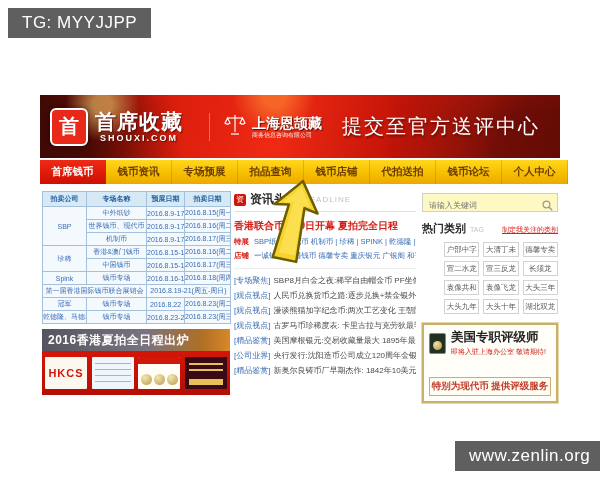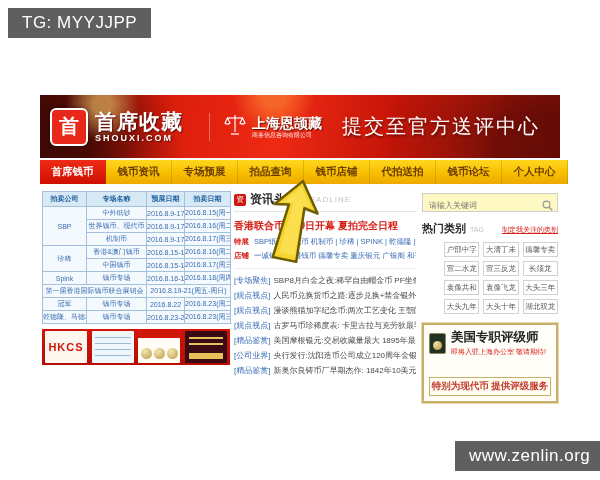--- a/index.html
+++ b/index.html
@@ -20,21 +20,21 @@
       radial-gradient(circle at 45% 0%, rgba(255,160,60,.5) 0 4%, rgba(255,160,60,0) 14%),
       radial-gradient(circle at 95% 90%, rgba(90,10,5,.8) 0 8%, rgba(90,10,5,0) 30%),
       radial-gradient(circle at 3% 85%, rgba(60,8,4,.9) 0 6%, rgba(60,8,4,0) 25%),
       linear-gradient(100deg,#4a0d06 0%,#9e1408 9%,#d81c0b 22%,#ee2a14 46%,#c41408 68%,#dd1f0e 85%,#8a1006 100%);}
   .banner-inner{position:relative;height:100%;display:flex;align-items:center;padding:0 10px;box-sizing:border-box;}
   .logo-badge{width:34px;height:34px;border-radius:6px;background:#e8291a;border:2px solid #ffffff;
       box-shadow:0 0 4px rgba(0,0,0,.4);display:flex;align-items:center;justify-content:center;
       color:#fff;font-size:20px;font-weight:bold;flex:0 0 auto;}
   .logo-text{margin-left:7px;color:#fff;line-height:1;}
   .logo-title{font-size:21px;font-weight:bold;text-shadow:1px 1px 1px #5a0d08;letter-spacing:1px;}
-  .logo-sub{font-size:9px;font-weight:bold;letter-spacing:2px;margin-top:2px;text-shadow:1px 1px 1px #5a0d08;}
+  .logo-sub{font-size:9px;font-weight:bold;letter-spacing:2px;margin-top:2px;text-shadow:1px 1px 1px #5a0d08;text-align:center;}
   .partner{display:flex;align-items:center;margin-left:26px;padding-left:14px;border-left:1px solid rgba(255,255,255,.35);}
   .partner-text{margin-left:6px;color:#fff;line-height:1;}
   .partner-name{font-size:14px;font-weight:bold;text-shadow:1px 1px 1px #5a0d08;}
   .partner-sub{font-size:6px;margin-top:2px;opacity:.9;}
   .banner-cta{margin-left:20px;color:#fff;font-size:20px;font-weight:normal;letter-spacing:2px;
       text-shadow:1px 2px 2px #6a0e06;white-space:nowrap;}
 
   
   .nav{position:absolute;left:0;top:65px;width:528px;height:24px;display:flex;
        background:linear-gradient(#ffd71e,#f7bf00 55%,#eda800);}
@@ -49,21 +49,21 @@
   .left-col{position:absolute;left:2px;top:5px;width:190px;}
   table.sched{border-collapse:collapse;width:188px;table-layout:fixed;}
   table.sched th,table.sched td{border:1px solid #a3c0dc;font-size:7px;text-align:center;
        padding:1px 0;overflow:hidden;white-space:nowrap;}
   table.sched th{background:#d8e9f6;color:#1d5f9e;font-weight:bold;height:12px;}
   table.sched td{color:#3a6db5;height:9px;background:#f4f9fd;}
   .left-ad{margin-top:5px;width:188px;}
   .left-ad-title{height:22px;display:flex;align-items:center;padding-left:6px;box-sizing:border-box;
        color:#fff;font-size:12px;font-weight:bold;letter-spacing:.5px;white-space:nowrap;
        background:linear-gradient(90deg,#55555f,#7a7280 55%,#b06f24 85%,#d8882a);}
-  .left-ad-strip{height:36px;background:linear-gradient(#d31508,#b50e04);display:flex;align-items:center;
+  .left-ad-strip{height:44px;background:linear-gradient(#d31508,#b50e04);display:flex;align-items:center;
        justify-content:space-between;padding:0 3px;}
   .thumb{width:42px;height:32px;border-radius:1px;position:relative;overflow:hidden;flex:0 0 auto;}
   .thumb1{background:#fdf8ef;display:flex;align-items:center;justify-content:center;
        color:#d01709;font-weight:bold;font-size:11px;letter-spacing:1px;}
   .thumb2{background:#eef5fb;}
   .thumb2 i{position:absolute;left:3px;right:3px;height:1px;background:#9cb8d4;}
   .thumb3{background:#fffdf6;}
   .thumb3 .hd{position:absolute;top:0;left:0;right:0;height:7px;background:#d01709;}
   .thumb3 b{position:absolute;bottom:4px;width:11px;height:11px;border-radius:50%;
        background:radial-gradient(circle at 35% 30%,#f4e6b0,#b99b4e);}
@@ -227,20 +227,21 @@
               </tr>
               <tr>
                 <td>乾德隆、马德和</td>
                 <td>钱币专场</td>
                 <td>2016.8.23-24</td>
                 <td>2016.8.23(周三)</td>
               </tr>
             </tbody>
         </table>
         <div class="left-ad">
+          <div class="left-ad-title">2016香港夏拍全日程出炉</div>
           <div class="left-ad-strip">
             <div class="thumb thumb1">HKCS</div>
             <div class="thumb thumb2">
               <i style="top:6px"></i>
                 <i style="top:12px"></i>
                 <i style="top:18px"></i>
                 <i style="top:24px"></i>
             </div>
             <div class="thumb thumb3">
               <span class="hd"></span>

